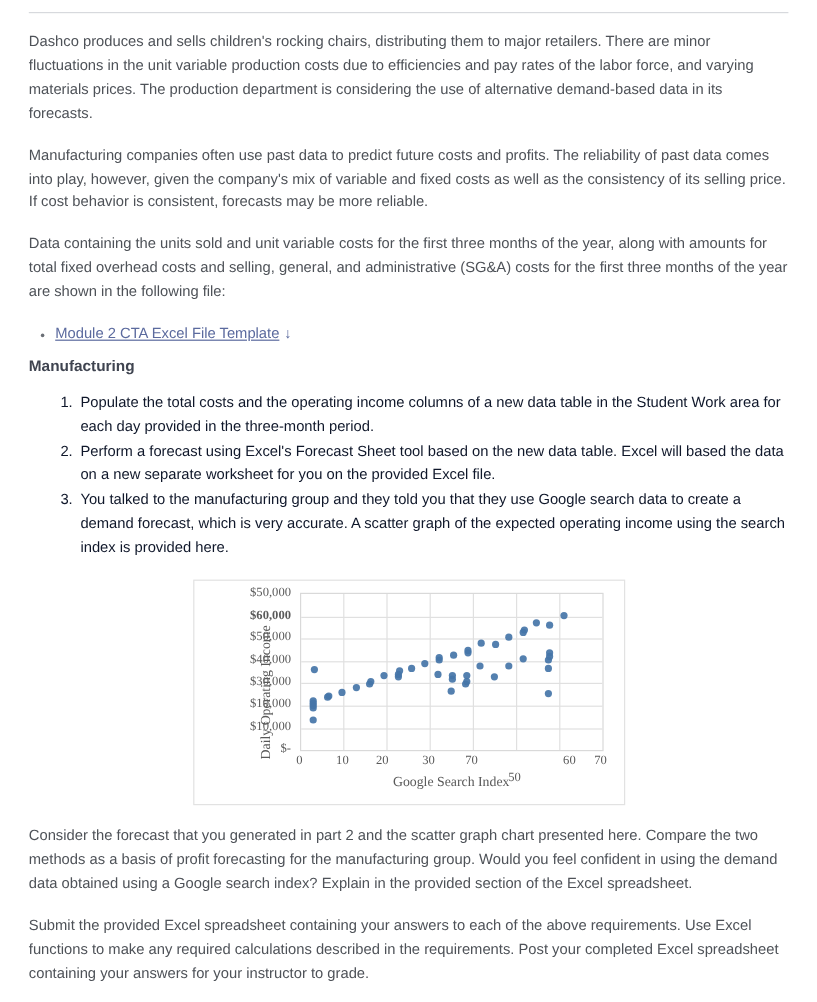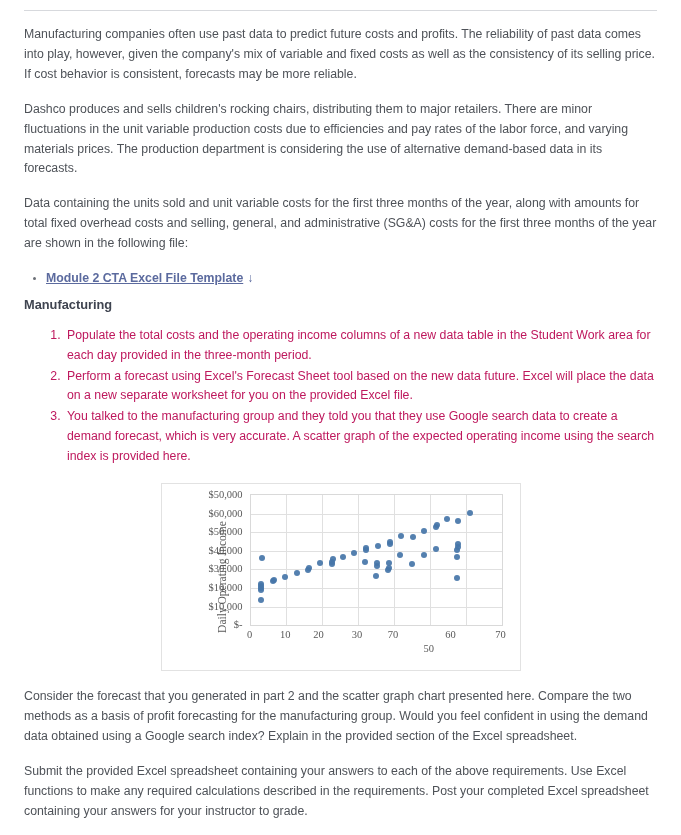--- a/index.html
+++ b/index.html
@@ -42,21 +42,20 @@
   }
   ul.file-list {
     margin: 0 0 8px 0;
     padding-left: 22px;
     list-style: disc;
   }
   ul.file-list li {
     line-height: 1.6;
     color: #4e5258;
     margin-bottom: 2px;
-    font-weight: bold;
   }
   ul.file-list li::marker {
     color: #6b6f76;
     font-size: 10px;
   }
   a.file-link {
     color: #5b6a9e;
     text-decoration: underline;
     font-size: 12.3px;
   }
@@ -72,21 +71,21 @@
     font-weight: 700;
     color: #3f4450;
     margin: 8px 0 14px 0;
   }
   ol.req-list {
     margin: 0 0 16px 0;
     padding-left: 40px;
   }
   ol.req-list li {
     line-height: 1.62;
-    color: #be185d;
+    color: #0f172a;
     margin-bottom: 1px;
     padding-left: 3px;
   }
 
   
   .chart-wrap {
     margin: 12px 0 16px 0;
     display: flex;
     justify-content: center;
   }
@@ -184,49 +183,49 @@
     color: #595959;
   }
 </style>
 </head>
 <body>
 
 <div class="page">
 
   <hr class="title-rule">
 
+  <p class="body-par">Dashco produces and sells children's rocking chairs, distributing them to major retailers. There are minor fluctuations in the unit variable production costs due to efficiencies and pay rates of the labor force, and varying materials prices. The production department is considering the use of alternative demand-based data in its forecasts.</p>
   <p class="body-par">Manufacturing companies often use past data to predict future costs and profits. The reliability of past data comes into play, however, given the company's mix of variable and fixed costs as well as the consistency of its selling price. If cost behavior is consistent, forecasts may be more reliable.</p>
-  <p class="body-par">Dashco produces and sells children's rocking chairs, distributing them to major retailers. There are minor fluctuations in the unit variable production costs due to efficiencies and pay rates of the labor force, and varying materials prices. The production department is considering the use of alternative demand-based data in its forecasts.</p>
   <p class="body-par">Data containing the units sold and unit variable costs for the first three months of the year, along with amounts for total fixed overhead costs and selling, general, and administrative (SG&amp;A) costs for the first three months of the year are shown in the following file:</p>
 
   <ul class="file-list">
     <li>
       <a class="file-link" href="#">Module 2 CTA Excel File Template</a><span class="dl-icon">↓</span>
     </li>
   </ul>
 
   <h2 class="req-heading">Manufacturing</h2>
 
   <ol class="req-list">
     <li>Populate the total costs and the operating income columns of a new data table in the Student Work area for each day provided in the three-month period.</li>
-    <li>Perform a forecast using Excel's Forecast Sheet tool based on the new data future. Excel will place the data on a new separate worksheet for you on the provided Excel file.</li>
+    <li>Perform a forecast using Excel's Forecast Sheet tool based on the new data table. Excel will based the data on a new separate worksheet for you on the provided Excel file.</li>
     <li>You talked to the manufacturing group and they told you that they use Google search data to create a demand forecast, which is very accurate. A scatter graph of the expected operating income using the search index is provided here.</li>
   </ol>
 
   <div class="chart-wrap">
     <div class="chart-box">
       <div class="y-axis-title">Daily Operating Income</div>
       <div class="y-ticks" id="yticks">
           <span style="top: 130px;">$-</span>
           <span style="top: 111.429px;">$10,000</span>
           <span style="top: 92.8571px;">$10,000</span>
           <span style="top: 74.2857px;">$30,000</span>
           <span style="top: 55.7143px; text-align: right;">$40,000</span>
           <span style="top: 37.1429px;">$50,000</span>
-          <span style="top: 18.5714px;">$60,000</span>
+          <span style="top: 18.5714px; font-weight: bold;">$60,000</span>
           <span style="top: 0px;">$50,000</span>
         </div>
       <div class="plot" id="plot">
           <div class="grid-h" style="top: 111.429px;"></div>
           <div class="grid-h" style="top: 92.8571px;"></div>
           <div class="grid-h" style="top: 74.2857px;"></div>
           <div class="grid-h" style="top: 55.7143px;"></div>
           <div class="grid-h" style="top: 37.1429px;"></div>
           <div class="grid-h" style="top: 18.5714px;"></div>
           <div class="grid-v" style="left: 35.8571px;"></div>
@@ -283,22 +282,23 @@
           <div class="pt" style="left: 207.971px; top: 26px; background: rgb(69, 117, 168);"></div>
           <div class="pt" style="left: 219.446px; top: 17.6429px; background: rgb(69, 117, 168);"></div>
         </div>
       <div class="x-ticks" id="xticks">
           <span style="left: 0px;">0</span>
           <span style="left: 35.8571px;">10</span>
           <span style="left: 69px;">20</span>
           <span style="left: 107.571px;">30</span>
           <span style="left: 143.429px;">70</span>
           <span style="left: 179.286px; margin-top: 14px;">50</span>
-          <span style="left: 201px;">60</span>
+          <span style="left: 225px;">60</span>
           <span style="left: 251px;">70</span>
         </div>
+      <div class="x-axis-title">Google Search Index</div>
     </div>
   </div>
 
   <p class="body-par">Consider the forecast that you generated in part 2 and the scatter graph chart presented here. Compare the two methods as a basis of profit forecasting for the manufacturing group. Would you feel confident in using the demand data obtained using a Google search index? Explain in the provided section of the Excel spreadsheet.</p>
   <p class="body-par">Submit the provided Excel spreadsheet containing your answers to each of the above requirements. Use Excel functions to make any required calculations described in the requirements. Post your completed Excel spreadsheet containing your answers for your instructor to grade.</p>
 
 </div>
 
 </body></html>

